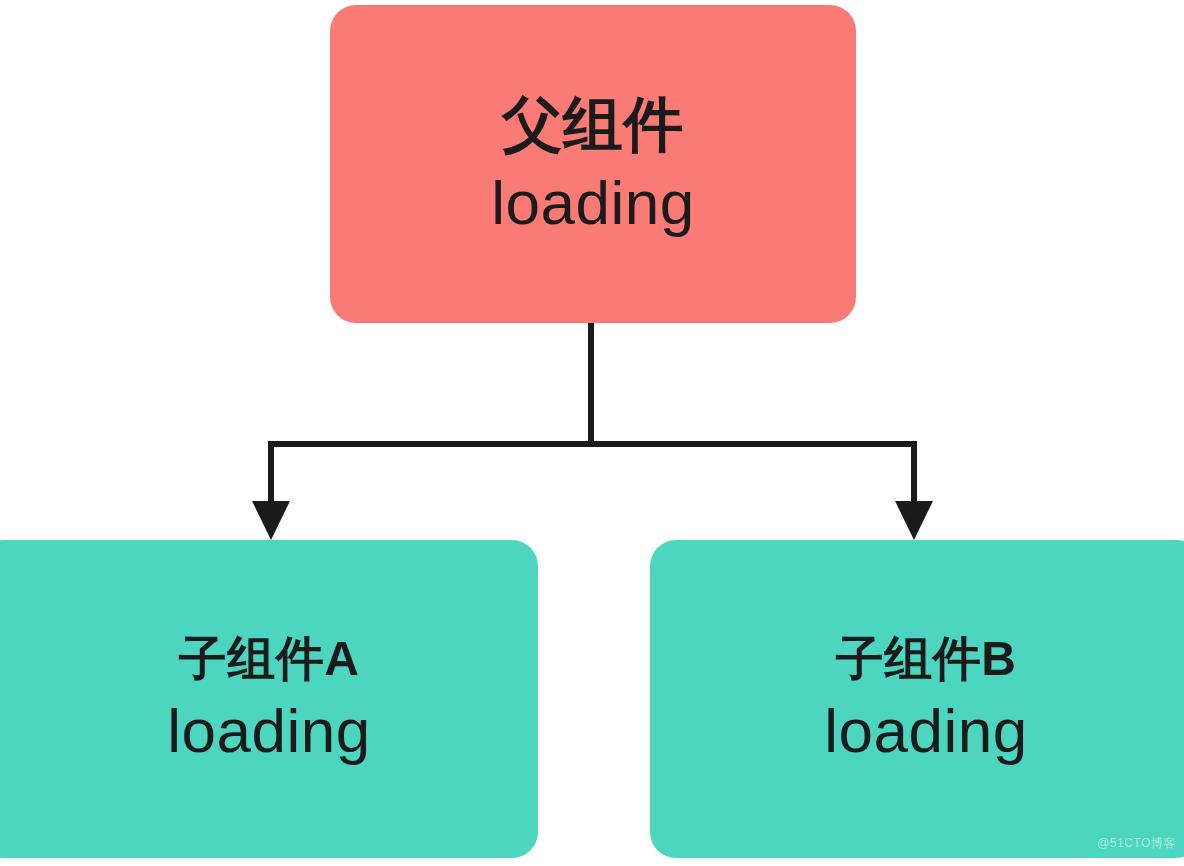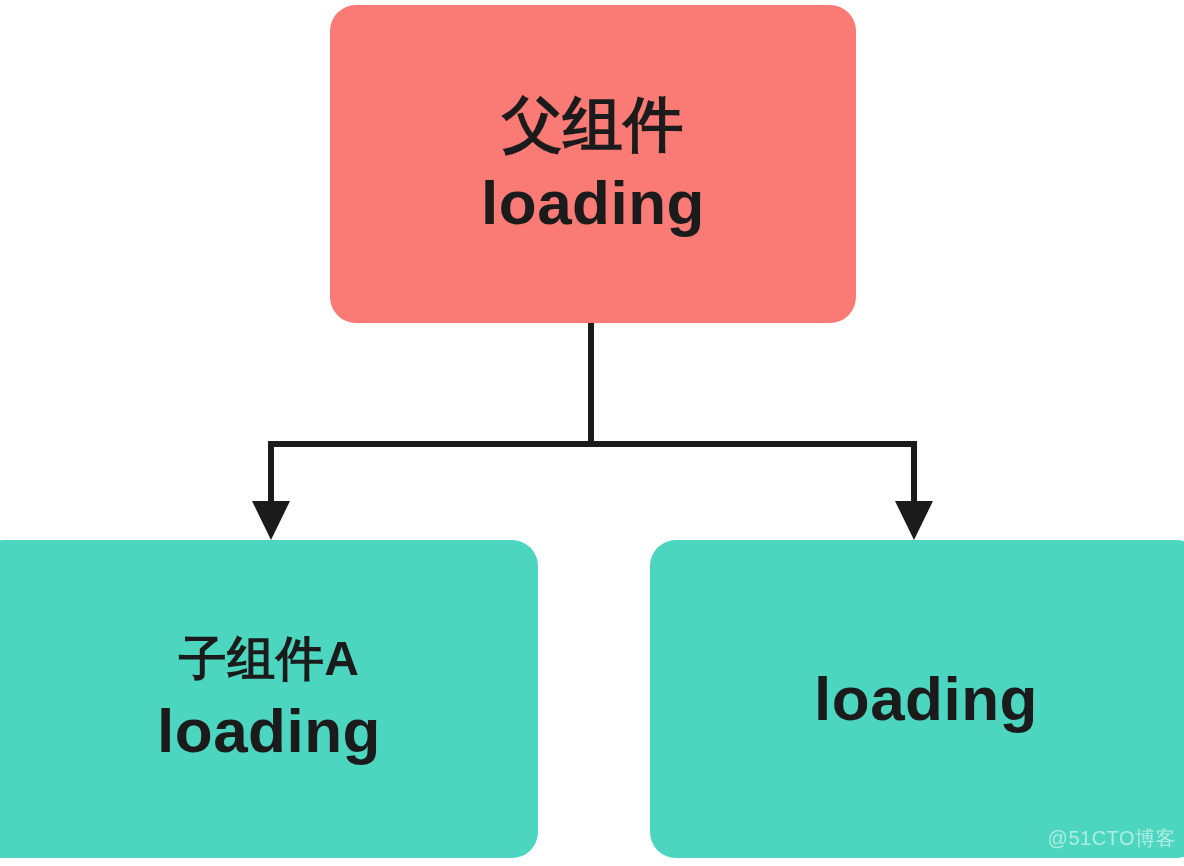--- a/index.html
+++ b/index.html
@@ -30,21 +30,21 @@
     line-height: 1.12;
     user-select: none;
   }
   .node .node-title {
     font-weight: bold;
     font-size: 61px;
     letter-spacing: 0.5px;
     margin-bottom: 14px;
   }
   .node .node-sub {
-    font-weight: bold;
+    font-weight: normal;
     font-size: 61px;
     letter-spacing: 0.5px;
   }
 
   
   #parent-node {
     left: 330px;
     top: 5px;
     width: 526px;
     height: 318px;
@@ -91,21 +91,21 @@
     width: 1184px;
     height: 866px;
     pointer-events: none;
   }
 
   
   #watermark {
     position: absolute;
     right: 8px;
     bottom: 14px;
-    font-size: 20px;
+    font-size: 12px;
     color: rgba(255,255,255,0.55);
     letter-spacing: 0.5px;
     user-select: none;
   }
 </style>
 </head>
 <body>
 
 <div id="canvas">
 
@@ -133,19 +133,20 @@
 
   <div class="node" id="child-a-node">
     <div class="node-inner">
       <div class="node-title">子组件A</div>
       <div class="node-sub">loading</div>
     </div>
   </div>
 
   <div class="node" id="child-b-node">
     <div class="node-inner">
+      <div class="node-title">子组件B</div>
       <div class="node-sub">loading</div>
     </div>
   </div>
 
   <div id="watermark">@51CTO博客</div>
 
 </div>
 
 </body></html>

